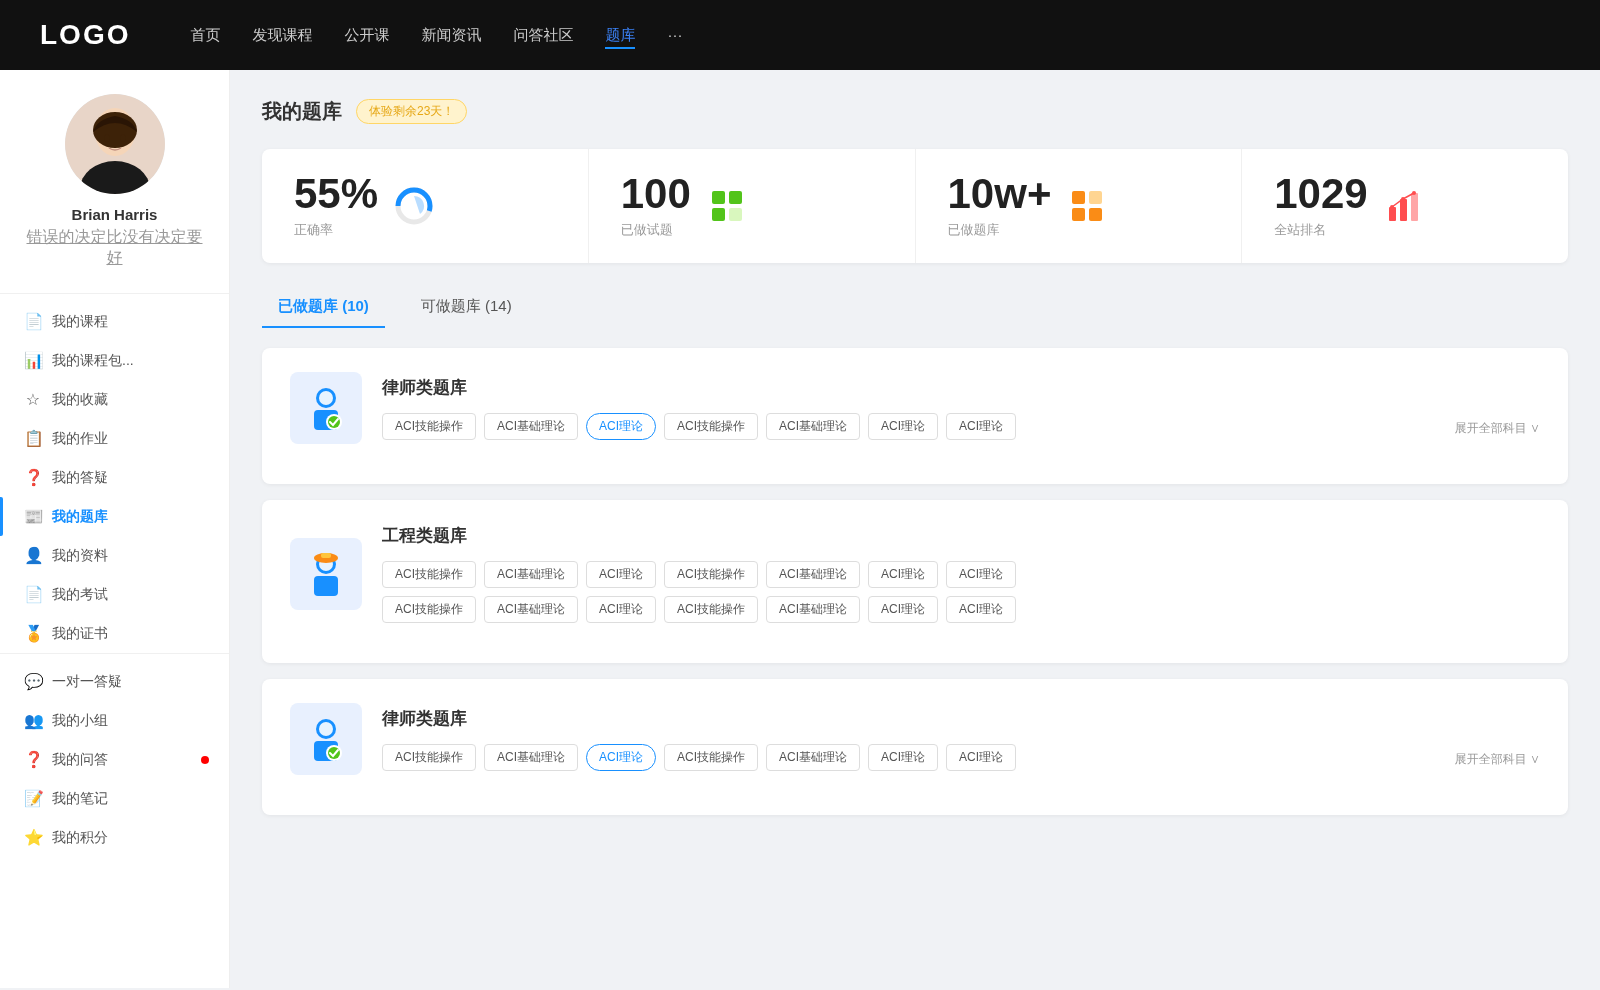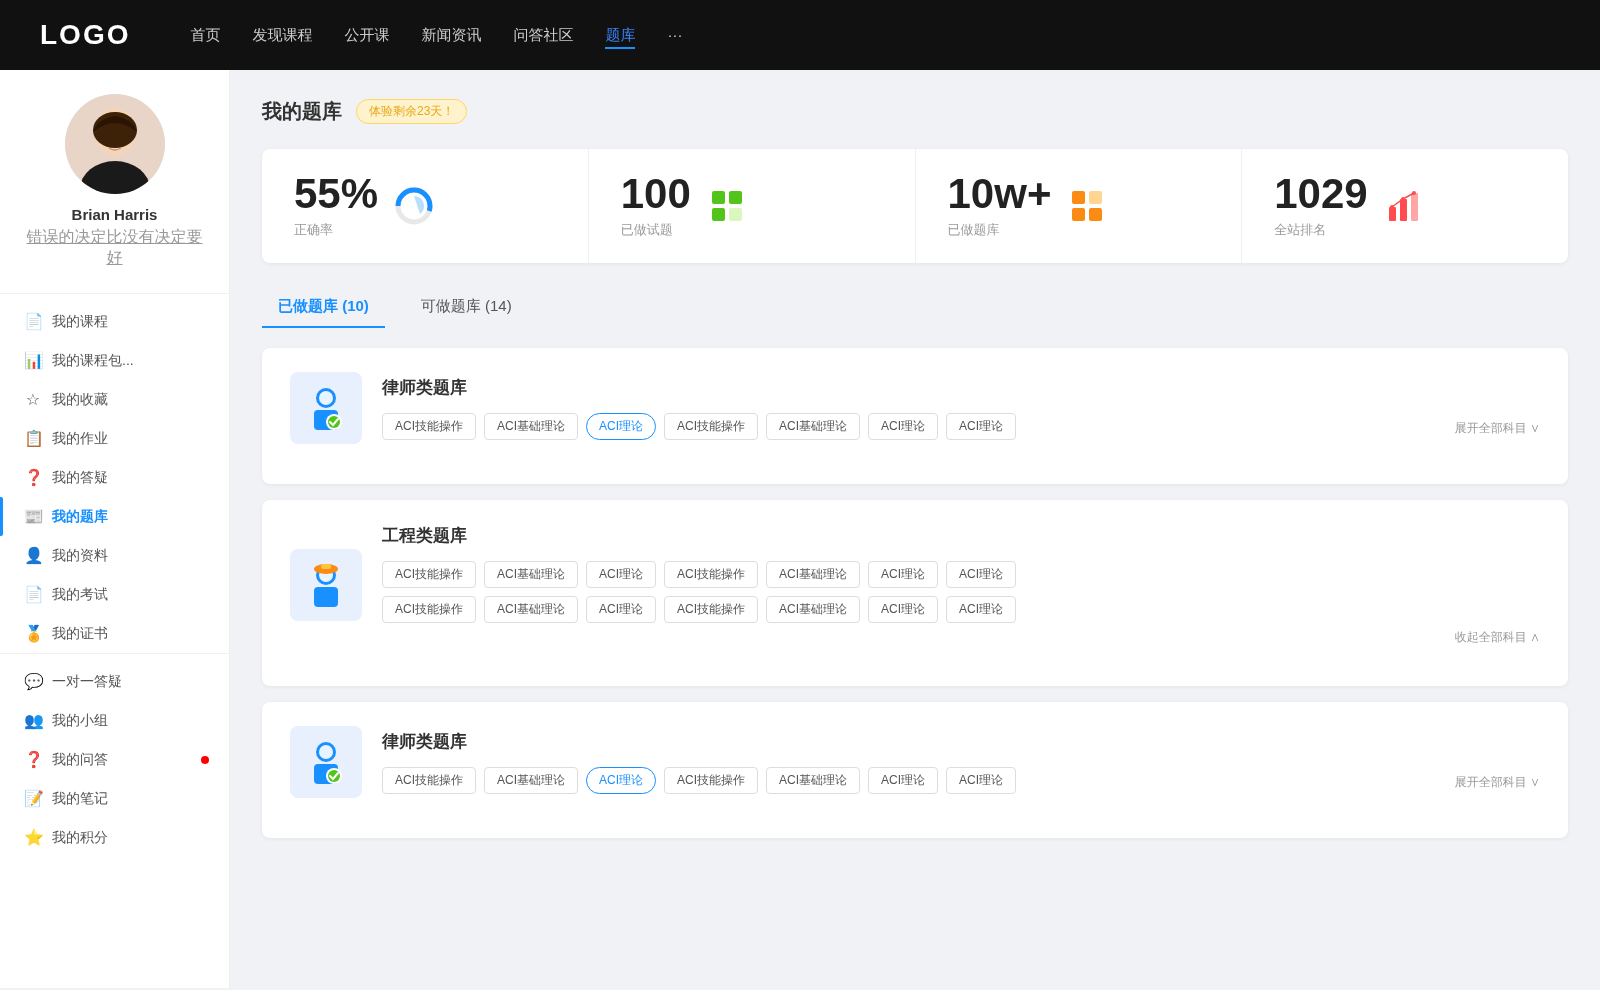--- a/index.html
+++ b/index.html
@@ -340,23 +340,20 @@
           </div>
           <div class="tags-row" style="margin-top:8px;">
             <span class="tag">ACI技能操作</span>
             <span class="tag">ACI基础理论</span>
             <span class="tag">ACI理论</span>
             <span class="tag">ACI技能操作</span>
             <span class="tag">ACI基础理论</span>
             <span class="tag">ACI理论</span>
             <span class="tag">ACI理论</span>
           </div>
-          <div class="tags-footer">
-            <span class="collapse-link">收起全部科目 ∧</span>
-          </div>
         </div>
       </div>
     </div>
 
     <div class="qbank-card">
       <div class="qbank-card-header">
         <div class="qbank-icon">
           <svg width="56" height="56" viewBox="0 0 56 56">
             <circle cx="28" cy="18" r="10" fill="#1890ff"></circle>
             <rect x="16" y="30" width="24" height="20" rx="4" fill="#1890ff"></rect>

